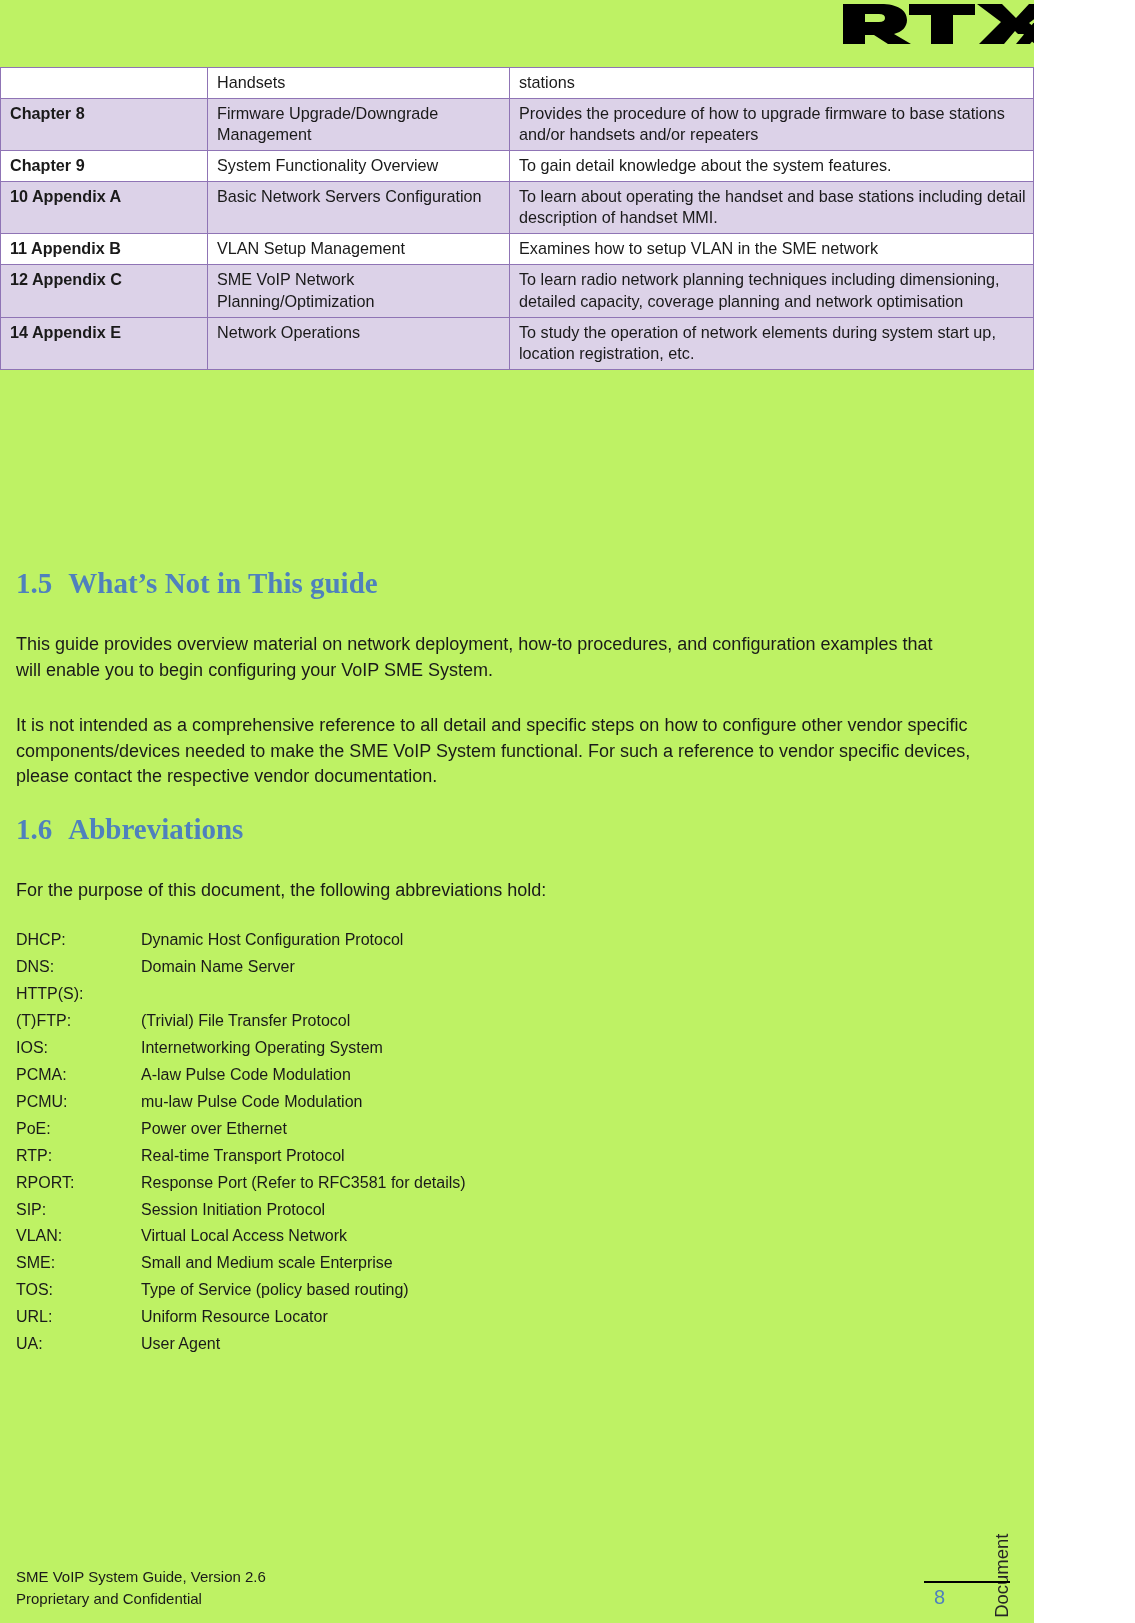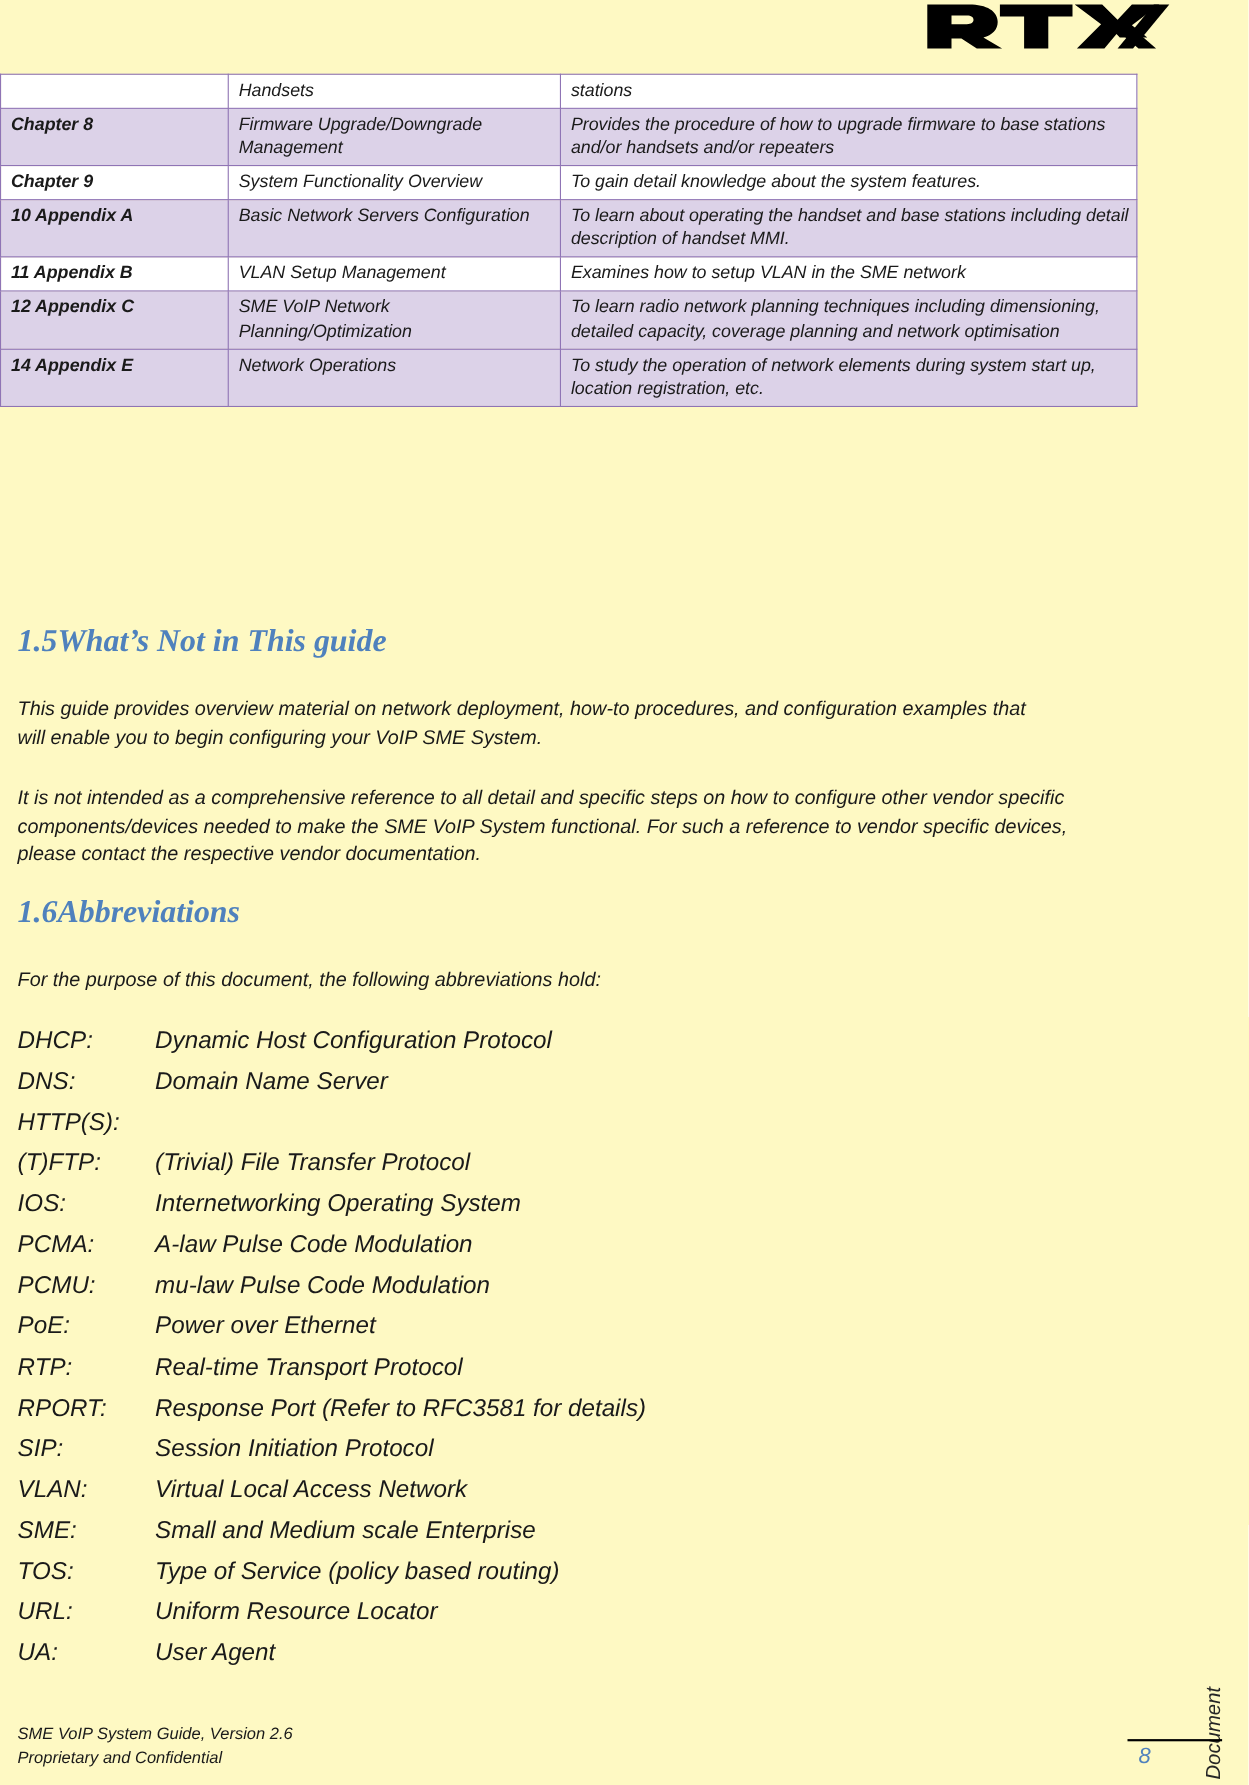--- a/index.html
+++ b/index.html
@@ -6,26 +6,25 @@
     margin: 0;
     padding: 0;
     background: #ffffff;
   }
   body {
     font-family: "Liberation Sans", sans-serif;
     color: #1a1a1a;
   }
   .page {
     position: relative;
-    width: 1135px;
+    width: 1034px;
     height: 1623px;
-    background: #fef9c3;
+    background: #bef264;
     overflow: hidden;
     box-sizing: border-box;
-    font-style: italic;
   }
 
   
   .header {
     position: absolute;
     top: 0;
     left: 0;
     width: 1135px;
     height: 56px;
   }
@@ -78,42 +77,42 @@
   h2.sec {
     position: absolute;
     margin: 0;
     font-family: "Liberation Serif", serif;
     font-weight: bold;
     color: #4F81BD;
     font-size: 29px;
     letter-spacing: 0px;
     white-space: nowrap;
   }
-  h2.sec .num { margin-right: 0; }
+  h2.sec .num { margin-right: 16px; }
 
   
   p.body {
     position: absolute;
     margin: 0;
     font-size: 18px;
     line-height: 1.42;
     color: #1a1a1a;
     font-family: "Liberation Sans", sans-serif;
   }
 
   
   .abbrev {
     position: absolute;
     left: 16px;
     top: 927px;
     width: 700px;
   }
   .abbrev .row {
     display: flex;
-    font-size: 22px;
+    font-size: 16px;
     line-height: 1.685;
     color: #1a1a1a;
   }
   .abbrev .term { width: 125px; flex: 0 0 125px; }
   .abbrev .def  { flex: 1 1 auto; }
 
   
   .sidebar {
     position: absolute;
     right: 22px;

